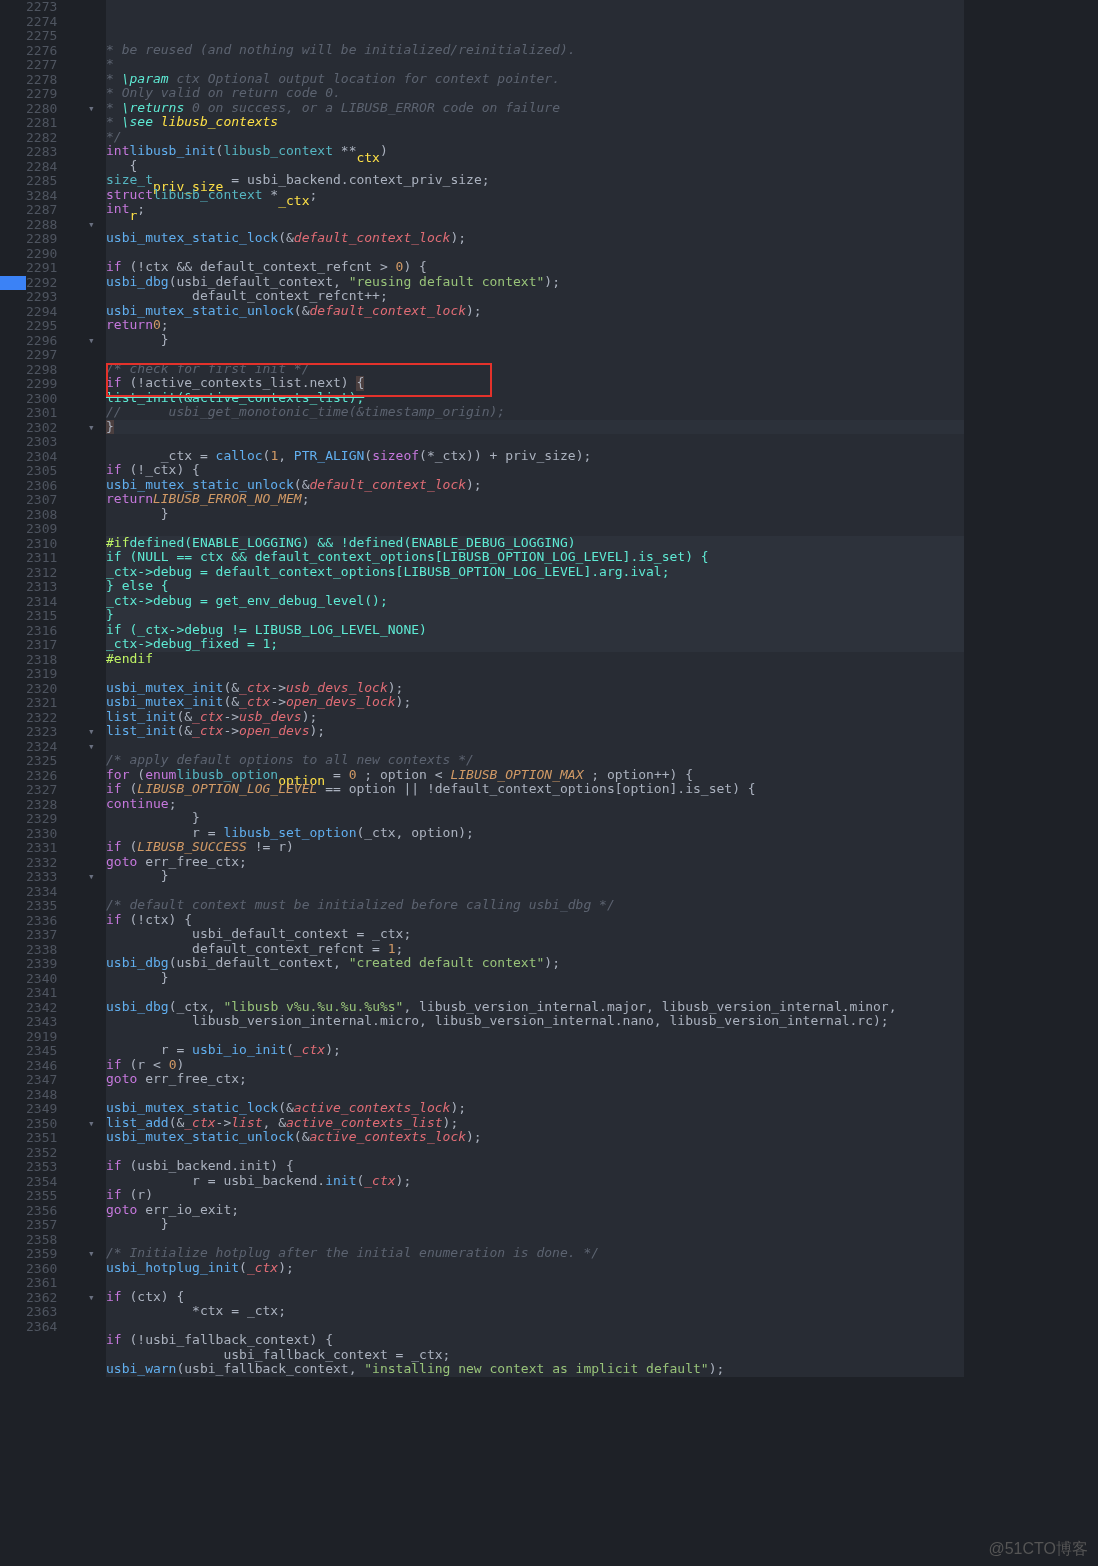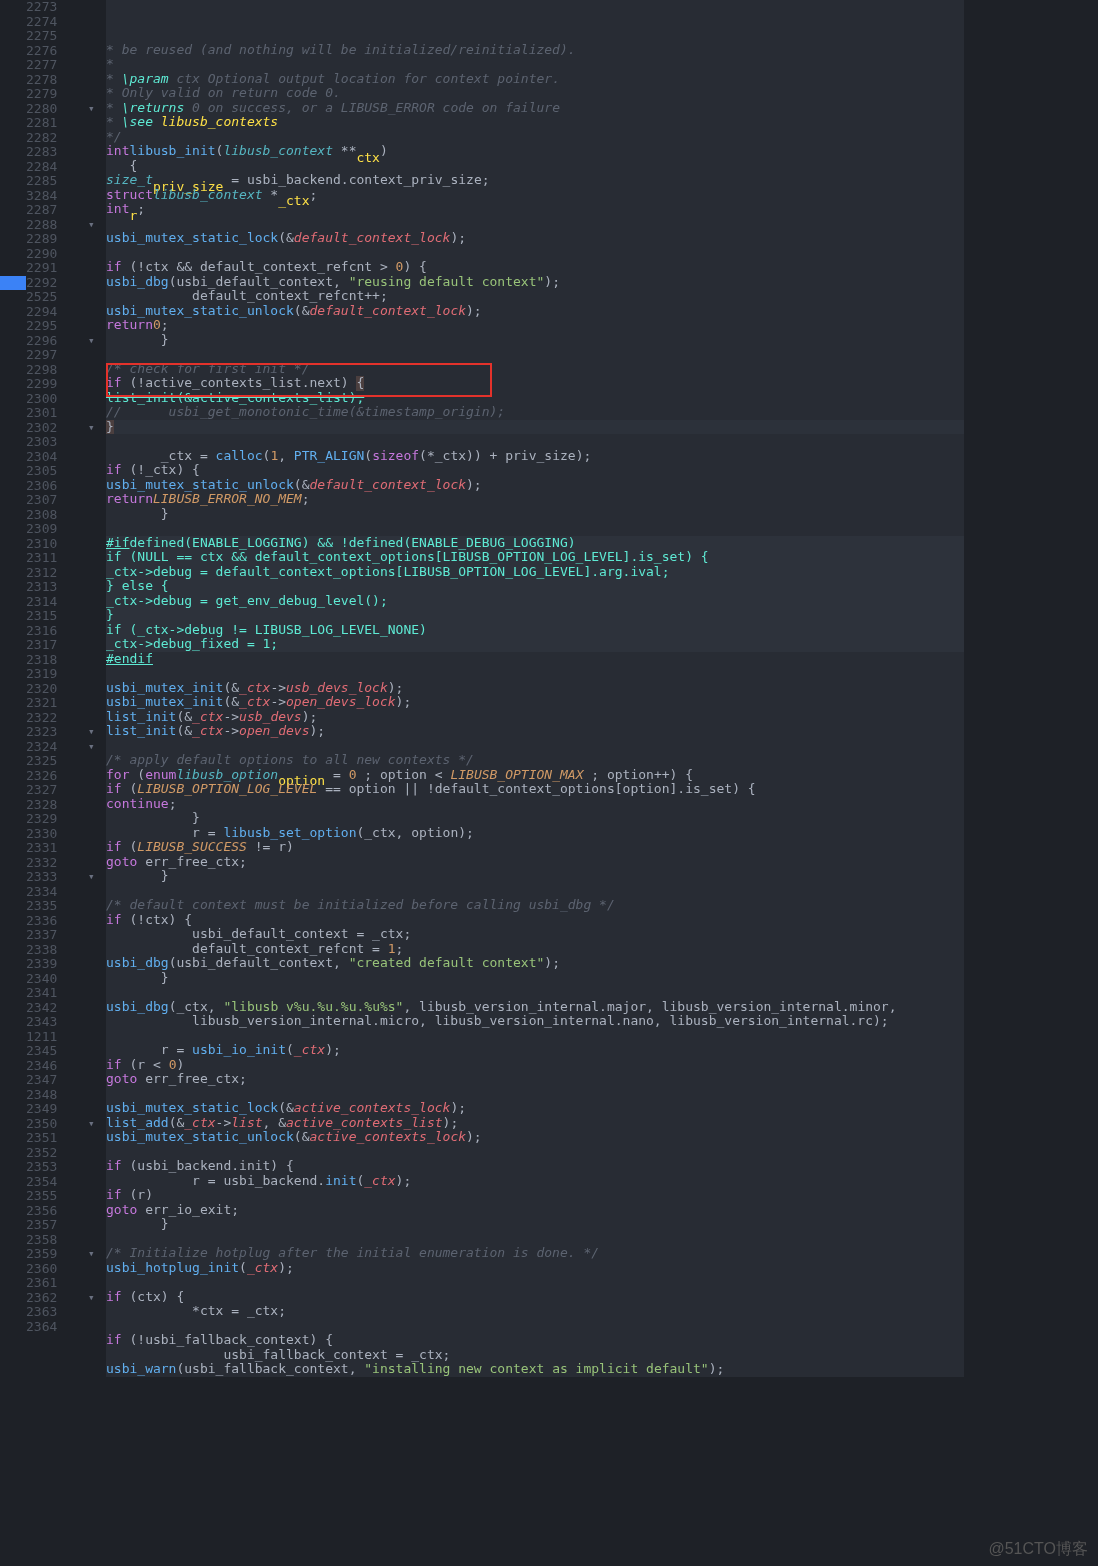--- a/index.html
+++ b/index.html
@@ -28,28 +28,28 @@
     left: 0px;
     top: 363px;
     width: 382px;
     height: 30px;
     pointer-events: none;
   }
   
   .c-comment { color: #5c6370; font-style: italic; }
   .c-doctag-kw { color: #5eead4; font-style: italic; }
   .c-kw { color: #c678dd; }
-  .c-type2 { color: #56b6c2; font-style: italic; }
+  .c-type2 { color: #56b6c2; }
   .c-func { color: #61afef; }
   .c-ident { color: #fde047; margin-top: 12px; }
   .c-ident-i { color: #e06c75; font-style: italic; }
   .c-num { color: #d19a66; }
   .c-str { color: #98c379; }
   .c-enumval { color: #d19a66; font-style: italic; }
-  .c-pp { color: #5eead4; text-decoration: underline; }
+  .c-pp { color: #bef264; }
   .c-dim { color: #5eead4; }
   .watermark {
     position: fixed;
     bottom: 8px;
     right: 10px;
     color: #555;
     font-size: 16px;
     font-family: sans-serif;
   }
 </style>
@@ -165,21 +165,21 @@
       <div class="ln">2283</div>
       <div class="ln">2284</div>
       <div class="ln">2285</div>
       <div class="ln">3284</div>
       <div class="ln">2287</div>
       <div class="ln">2288</div>
       <div class="ln">2289</div>
       <div class="ln">2290</div>
       <div class="ln">2291</div>
       <div class="ln">2292</div>
-      <div class="ln">2525</div>
+      <div class="ln">2293</div>
       <div class="ln">2294</div>
       <div class="ln">2295</div>
       <div class="ln">2296</div>
       <div class="ln">2297</div>
       <div class="ln">2298</div>
       <div class="ln">2299</div>
       <div class="ln">2300</div>
       <div class="ln">2301</div>
       <div class="ln">2302</div>
       <div class="ln">2303</div>
@@ -216,21 +216,21 @@
       <div class="ln">2334</div>
       <div class="ln">2335</div>
       <div class="ln">2336</div>
       <div class="ln">2337</div>
       <div class="ln">2338</div>
       <div class="ln">2339</div>
       <div class="ln">2340</div>
       <div class="ln">2341</div>
       <div class="ln">2342</div>
       <div class="ln">2343</div>
-      <div class="ln">1211</div>
+      <div class="ln">2919</div>
       <div class="ln">2345</div>
       <div class="ln">2346</div>
       <div class="ln">2347</div>
       <div class="ln">2348</div>
       <div class="ln">2349</div>
       <div class="ln">2350</div>
       <div class="ln">2351</div>
       <div class="ln">2352</div>
       <div class="ln">2353</div>
       <div class="ln">2354</div>

